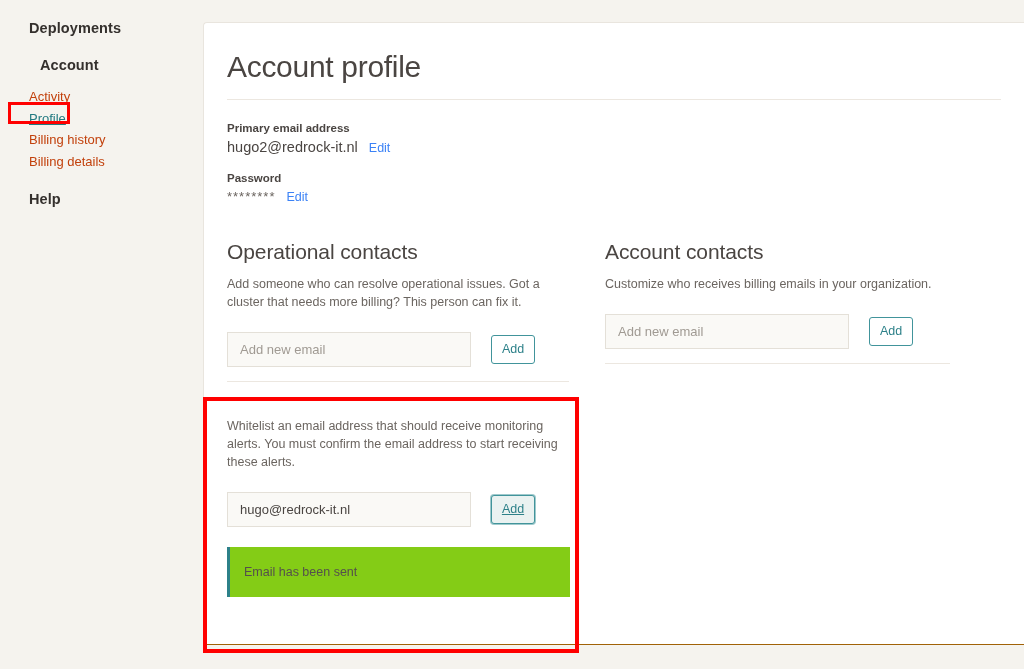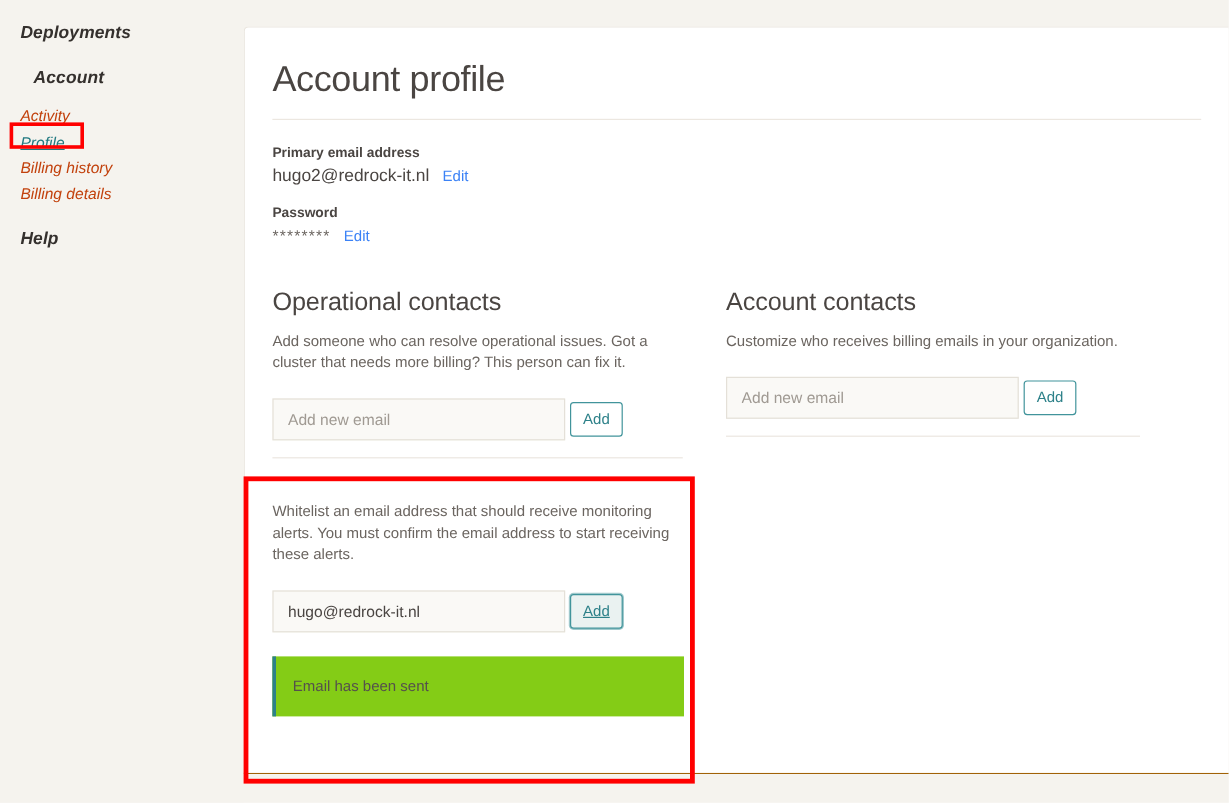--- a/index.html
+++ b/index.html
@@ -13,26 +13,25 @@
   body {
     background: #f5f3ee;
     font-family: "Liberation Sans", "DejaVu Sans", sans-serif;
     color: #34302d;
     position: relative;
   }
 
   
   #sidebar {
     position: absolute;
-    left: 0; top: 0;
+    left: 12px; top: 0;
     width: 203px;
     height: 669px;
     background: #f5f3ee;
     padding-top: 20px;
-    font-style: italic;
   }
 
   .nav-group-title {
     font-size: 14.5px;
     font-weight: bold;
     color: #34302d;
     padding: 0 0 0 17px;
     letter-spacing: 0.1px;
   }
   #nav-deployments { margin-bottom: 21px; }
@@ -143,21 +142,21 @@
   .section-desc {
     font-size: 12.5px;
     color: #6b6560;
     line-height: 18px;
     max-width: 342px;
   }
 
   .add-row {
     display: flex;
     align-items: center;
-    gap: 4px;
+    gap: 20px;
     padding-top: 21px;
   }
   .email-input {
     width: 244px;
     height: 35px;
     background: #faf9f6;
     border: 1px solid #e4e0d8;
     font-family: "Liberation Sans", sans-serif;
     font-size: 13px;
     color: #4a4542;

